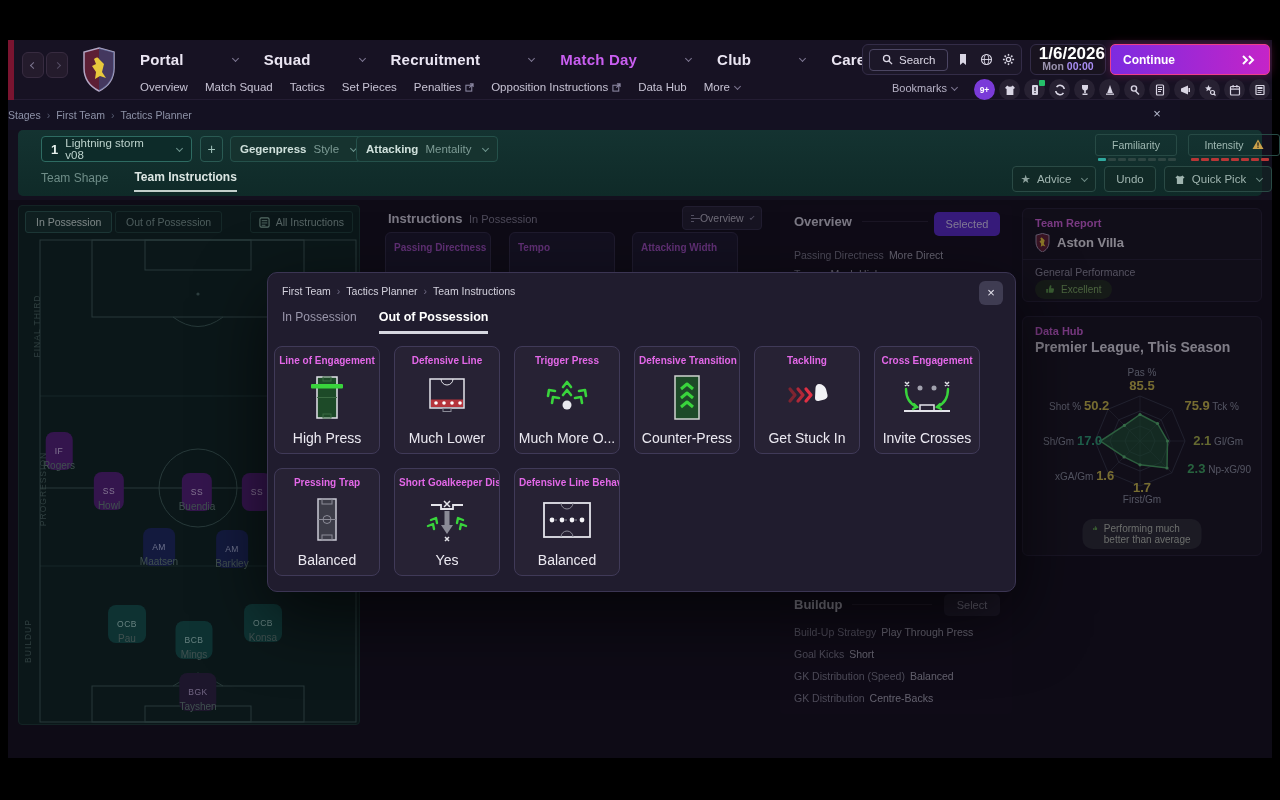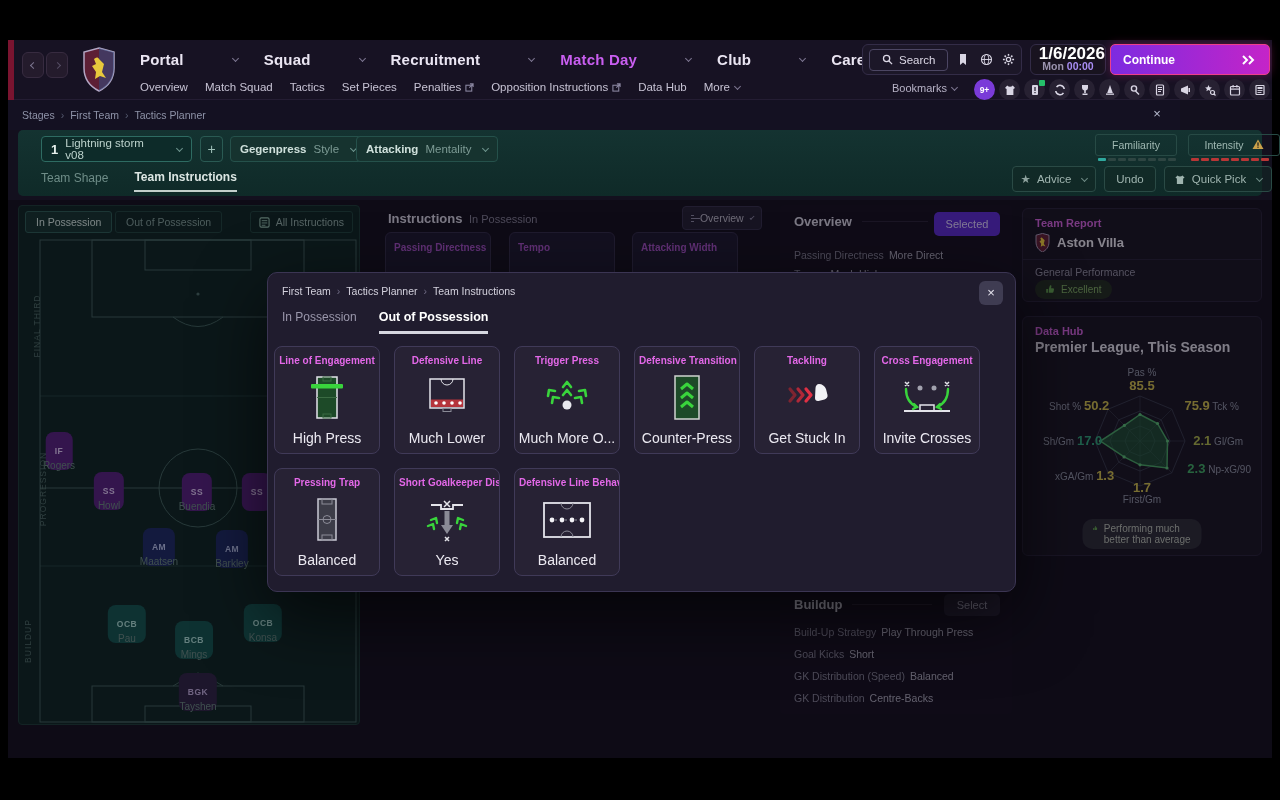--- a/index.html
+++ b/index.html
@@ -29,21 +29,21 @@
   .continue { position:absolute; left:1102px; top:4px; width:160px; height:31px; border-radius:5px; border:1.5px solid #ee3f8c; background:linear-gradient(90deg,#7d2be0,#c424c8); display:flex; align-items:center; justify-content:space-between; padding:0 12px; box-shadow:0 0 10px rgba(210,40,140,.35); cursor:pointer; }
   .continue span { color:#fff; font-weight:bold; font-size:12px; }
   .bkm { position:absolute; left:884px; top:42px; display:flex; align-items:center; color:#b7b2c6; font-size:11px; cursor:pointer; }
   #toolbar-icons { position:absolute; left:966px; top:39px; display:flex; gap:4px; }
   .tb { width:21px; height:21px; border-radius:50%; background:#272132; display:flex; align-items:center; justify-content:center; cursor:pointer; }
   .tb svg { width:12px; height:12px; fill:#d9d6e4; }
   .tb.badge { background:#7a3bd8; color:#fff; font-size:8.5px; font-weight:bold; }
   .tb .mini { position:absolute; width:6px; height:6px; background:#25c06a; border-radius:1px; margin-left:14px; margin-top:-14px; }
 
   
-  .pagecrumb { position:absolute; left:8px; top:100px; width:1172px; height:30px; background:#141122; display:flex; align-items:center; padding-left:14px; color:#8e93a8; font-size:10.5px; gap:6px; }
+  .pagecrumb { position:absolute; left:8px; top:100px; width:1172px; height:30px; background:#141122; display:flex; align-items:center; color:#8e93a8; font-size:10.5px; gap:6px; }
   .pagecrumb .sep { color:#565b70; }
   .page-close { position:absolute; right:14px; top:6px; color:#b9bdd0; font-size:13px; width:18px; height:18px; text-align:center; cursor:pointer; }
 
   
   .tacticbar { position:absolute; left:18px; top:130px; width:1244px; height:66px; border-radius:5px; background:linear-gradient(180deg,#143331 0%,#0f2a28 100%); }
   .tselect { position:absolute; display:flex; align-items:center; gap:7px; border-radius:4px; font-size:11.5px; padding:0 9px; height:26px; cursor:pointer; }
   .tselect .val { color:#cfe0db; font-weight:bold; } .tselect .lab { color:#7d9b95; }
   .tselect .chev { border-color:#6e948e; }
   .slotsel { left:23px; top:6px; width:151px; background:#0d2b29; border:1px solid #2e6b62; justify-content:space-between; }
   .slotnum { color:#e6f0ec; font-weight:bold; font-size:13px; }
@@ -59,21 +59,21 @@
   .tbtn { position:absolute; top:36px; height:26px; border:1px solid #2a4a45; border-radius:4px; background:rgba(18,40,37,.6); color:#9fb4af; font-size:11.5px; display:flex; align-items:center; justify-content:center; gap:6px; cursor:pointer; }
 
   
   .pitchpanel { position:absolute; left:18px; top:205px; width:342px; height:520px; background:#0e2523; border:1px solid #1c3a36; border-radius:4px; }
   .ptog { position:absolute; top:5px; height:22px; border-radius:3px; font-size:10.5px; display:flex; align-items:center; justify-content:center; padding:0 10px; cursor:pointer; }
   .ptog.on { background:#15332f; border:1px solid #2c5a54; color:#cfe0dc; }
   .ptog.off { border:1px solid #20423d; color:#7e9a95; }
   .allinstr { position:absolute; right:6px; top:5px; height:22px; display:flex; gap:6px; align-items:center; color:#8fa8a3; font-size:10.5px; border:1px solid #20423d; border-radius:3px; padding:0 8px; cursor:pointer; }
   .pitchwrap { position:absolute; left:20px; top:33px; width:318px; height:484px; }
   .zone { position:absolute; left:-13px; color:#4e6a66; font-size:8.5px; letter-spacing:1px; transform:rotate(-90deg); transform-origin:center; white-space:nowrap; }
-  .chip { position:absolute; transform:translate(-50%,-50%); border-radius:8px; font-size:8.5px; font-weight:bold; padding:14px 9px; letter-spacing:.5px; cursor:pointer; }
+  .chip { position:absolute; transform:translate(-50%,-50%); border-radius:8px; font-size:8.5px; font-weight:normal; padding:14px 9px; letter-spacing:.5px; cursor:pointer; }
   .chip.att { background:#55217c; color:#dcc6f2; } .chip.mid { background:#1d2a63; color:#b3bee6; }
   .chip.def { background:#14534f; color:#a8d8d0; } .chip.gk { background:#2e2344; color:#bcaad8; }
   .pname { position:absolute; transform:translate(-50%,-50%); color:#68867f; font-size:10px; white-space:nowrap; }
 
   .ins-title { position:absolute; left:388px; top:211px; color:#cfccdb; font-weight:bold; font-size:13px; }
   .ins-sub { position:absolute; left:469px; top:213px; color:#817d92; font-size:11px; }
   .viewdd { position:absolute; left:682px; top:206px; width:80px; height:24px; background:#231f33; border:1px solid #35304a; border-radius:4px; display:flex; align-items:center; gap:6px; padding:0 8px; color:#b9b6c6; font-size:10.5px; cursor:pointer; }
   .burger { width:9px; height:7px; border-top:1.5px solid #8a87a0; border-bottom:1.5px solid #8a87a0; position:relative; }
   .burger:after { content:""; position:absolute; left:0; top:2px; width:9px; height:1.5px; background:#8a87a0; }
   .bgcard { position:absolute; top:232px; width:106px; height:46px; background:#1d1930; border:1px solid #312b47; border-radius:6px 6px 0 0; padding:9px 8px; color:#a04fc0; font-weight:bold; font-size:10px; white-space:nowrap; overflow:hidden; }
@@ -534,21 +534,21 @@
         <circle cx="20.4" cy="60.0" r="1.6" fill="#58b573"></circle>
         <circle cx="44.4" cy="44.4" r="1.6" fill="#58b573"></circle>
       </svg>
 
     <div class="rlab" style="top:50px;left:0;width:100%;text-align:center">Pas %</div>
     <div class="rlab rval" style="top: 61px; left: 0px; width: 100%; text-align: center; color: rgb(201, 184, 76);">85.5</div>
     <div class="rlab" style="top:81px;left:26px"><span>Shot %</span> <span class="rval" style="color: rgb(201, 184, 76);">50.2</span></div>
     <div class="rlab" style="top:81px;right:22px"><span class="rval" style="color: rgb(201, 184, 76);">75.9</span> <span>Tck %</span></div>
     <div class="rlab" style="top:116px;left:20px"><span>Sh/Gm</span> <span class="rval" style="color: rgb(47, 158, 119);">17.0</span></div>
     <div class="rlab" style="top:116px;right:18px"><span class="rval" style="color: rgb(168, 177, 74);">2.1</span> <span>Gl/Gm</span></div>
-    <div class="rlab" style="top:151px;left:32px"><span>xGA/Gm</span> <span class="rval" style="color: rgb(201, 184, 76);">1.3</span></div>
+    <div class="rlab" style="top:151px;left:32px"><span>xGA/Gm</span> <span class="rval" style="color: rgb(201, 184, 76);">1.6</span></div>
     <div class="rlab" style="top:144px;right:10px"><span class="rval" style="color: rgb(63, 167, 99);">2.3</span> <span>Np-xG/90</span></div>
     <div class="rlab rval" style="top: 163px; left: 0px; width: 100%; text-align: center; color: rgb(201, 184, 76);">1.7</div>
     <div class="rlab" style="top:177px;left:0;width:100%;text-align:center">First/Gm</div>
 
     <div class="pill" style="left:50%;transform:translateX(-50%);top:202px">
       <svg width="10" height="10" viewBox="0 0 12 12">
           <path d="M1.5 6h2v4.5h-2zM4.5 10.5h4.2c.8 0 1.4-.5 1.5-1.2l.6-2.8c.2-.8-.5-1.5-1.3-1.5H7.3l.4-2.2c.1-.8-.4-1.4-1.1-1.3-.5.1-.8.4-.9.9L4.9 5.2l-.4.8Z" fill="#5f9e4e"></path>
         </svg>
       <span>Performing much better than average</span>
     </div>

